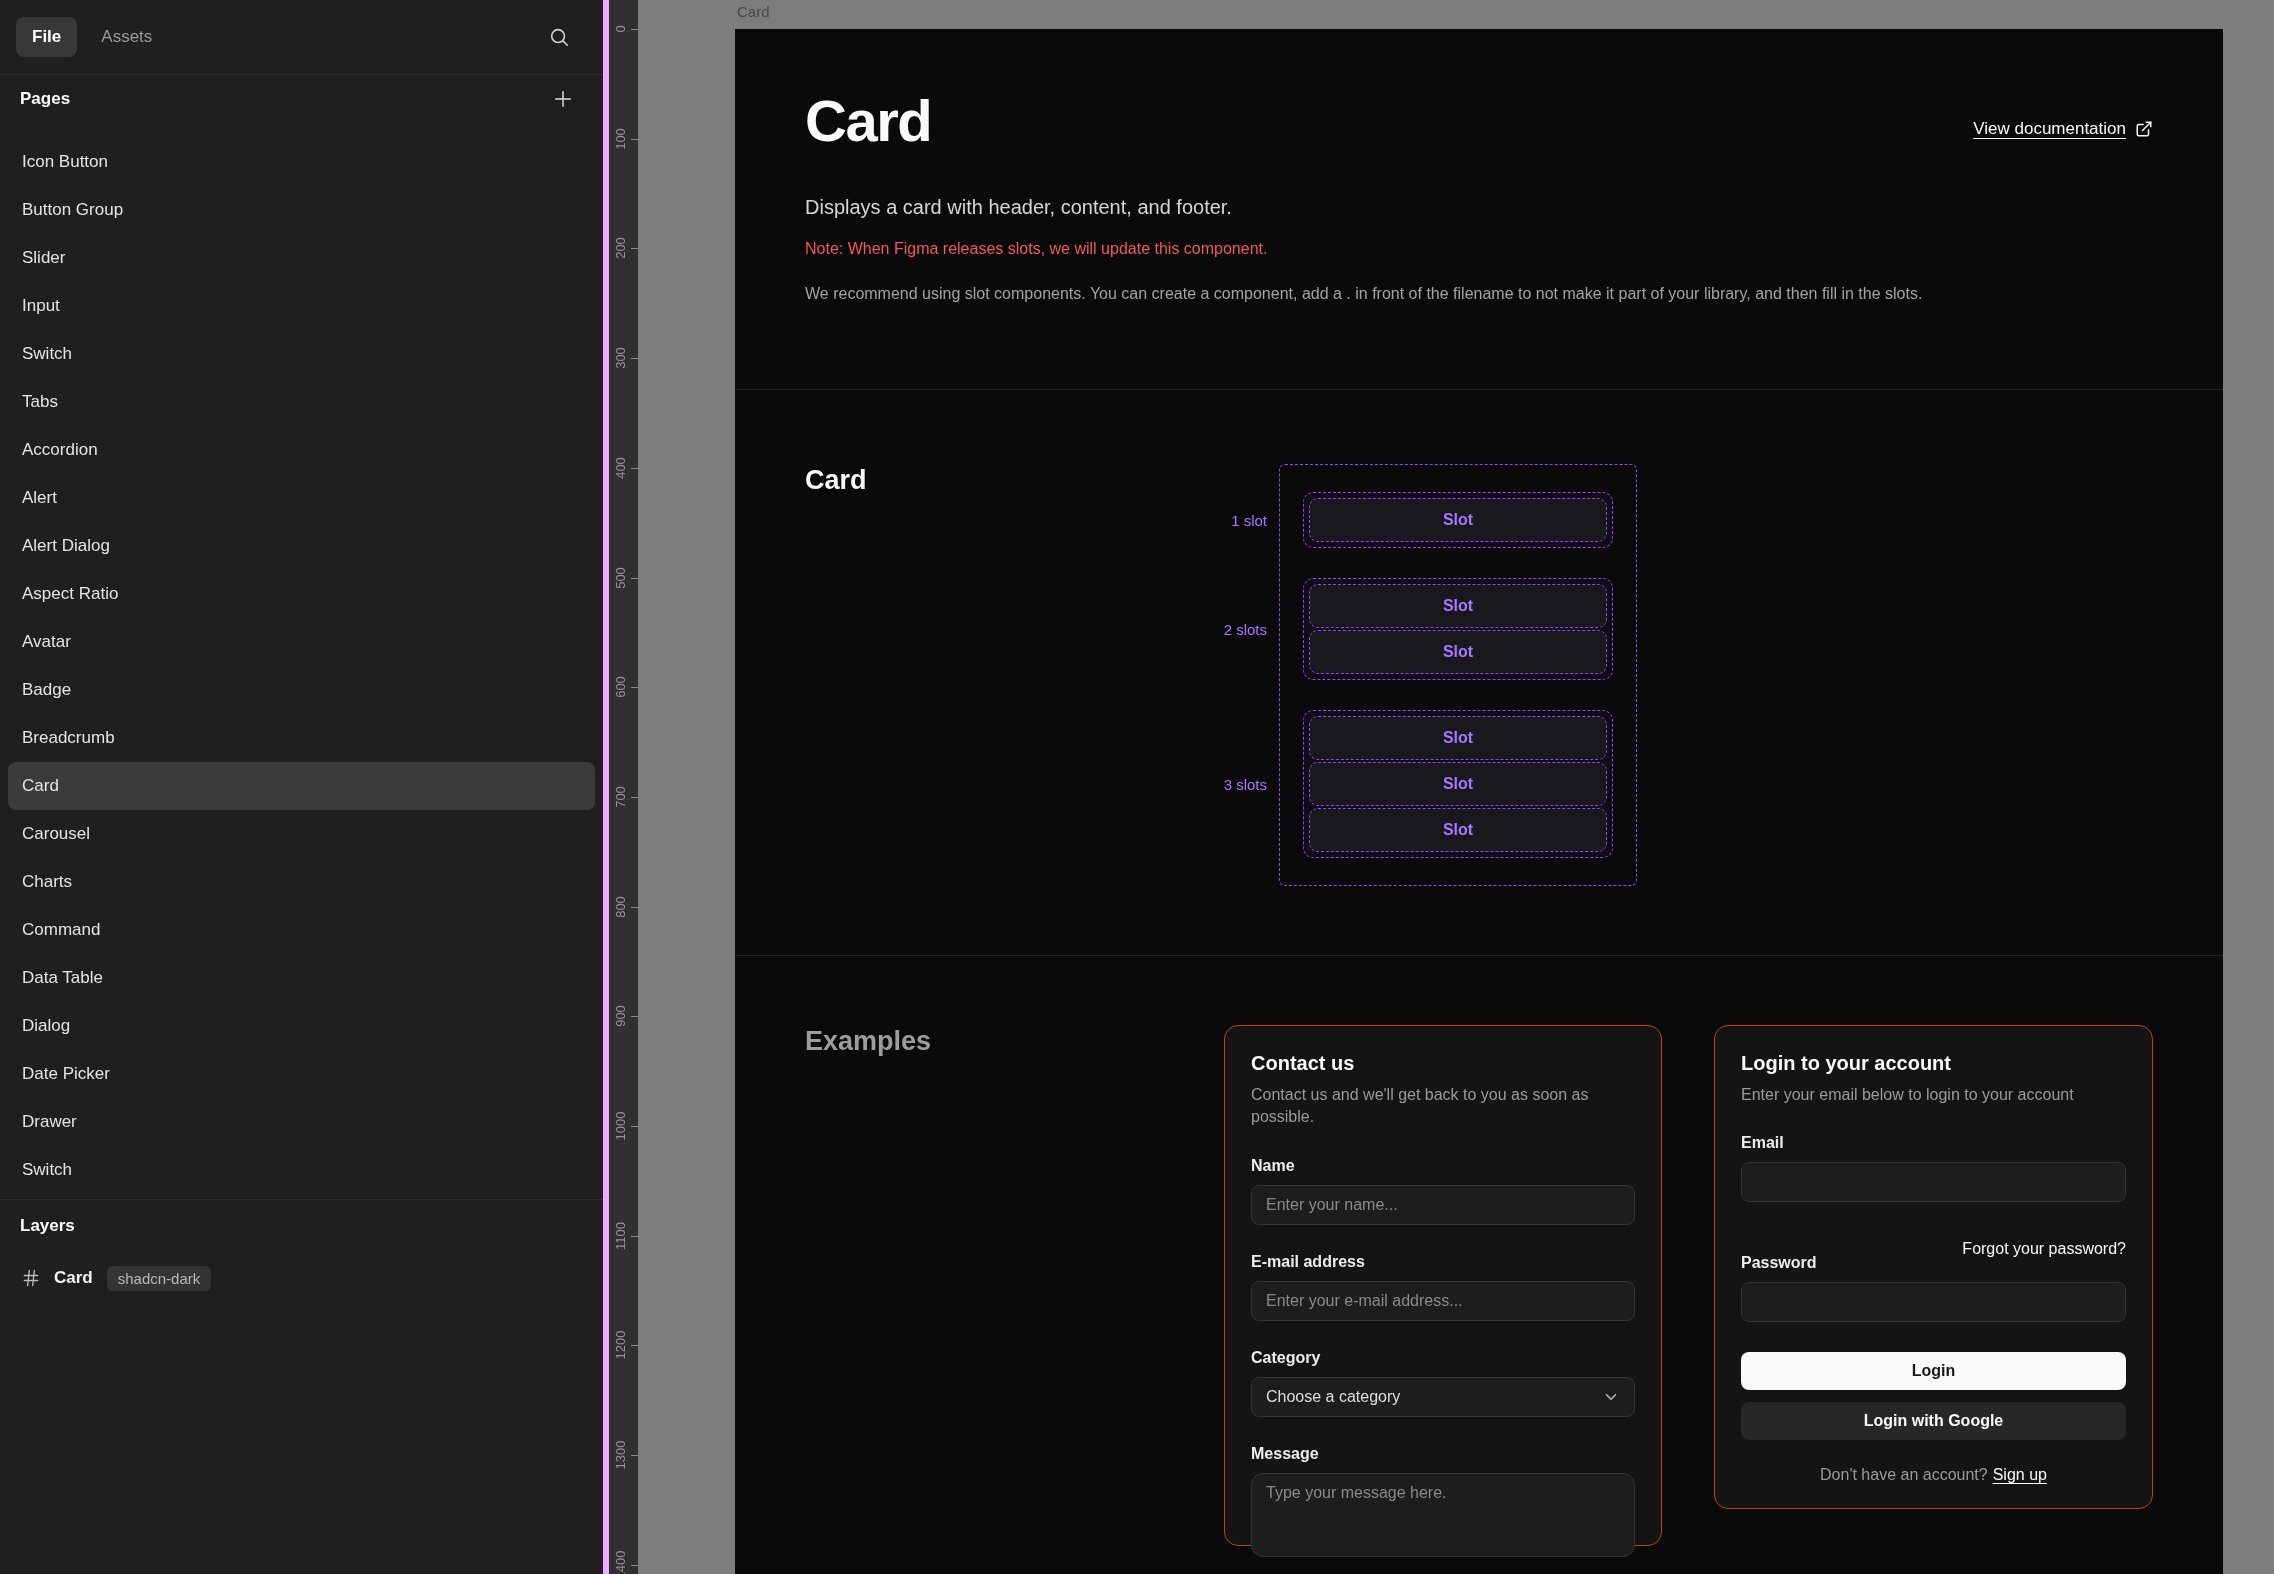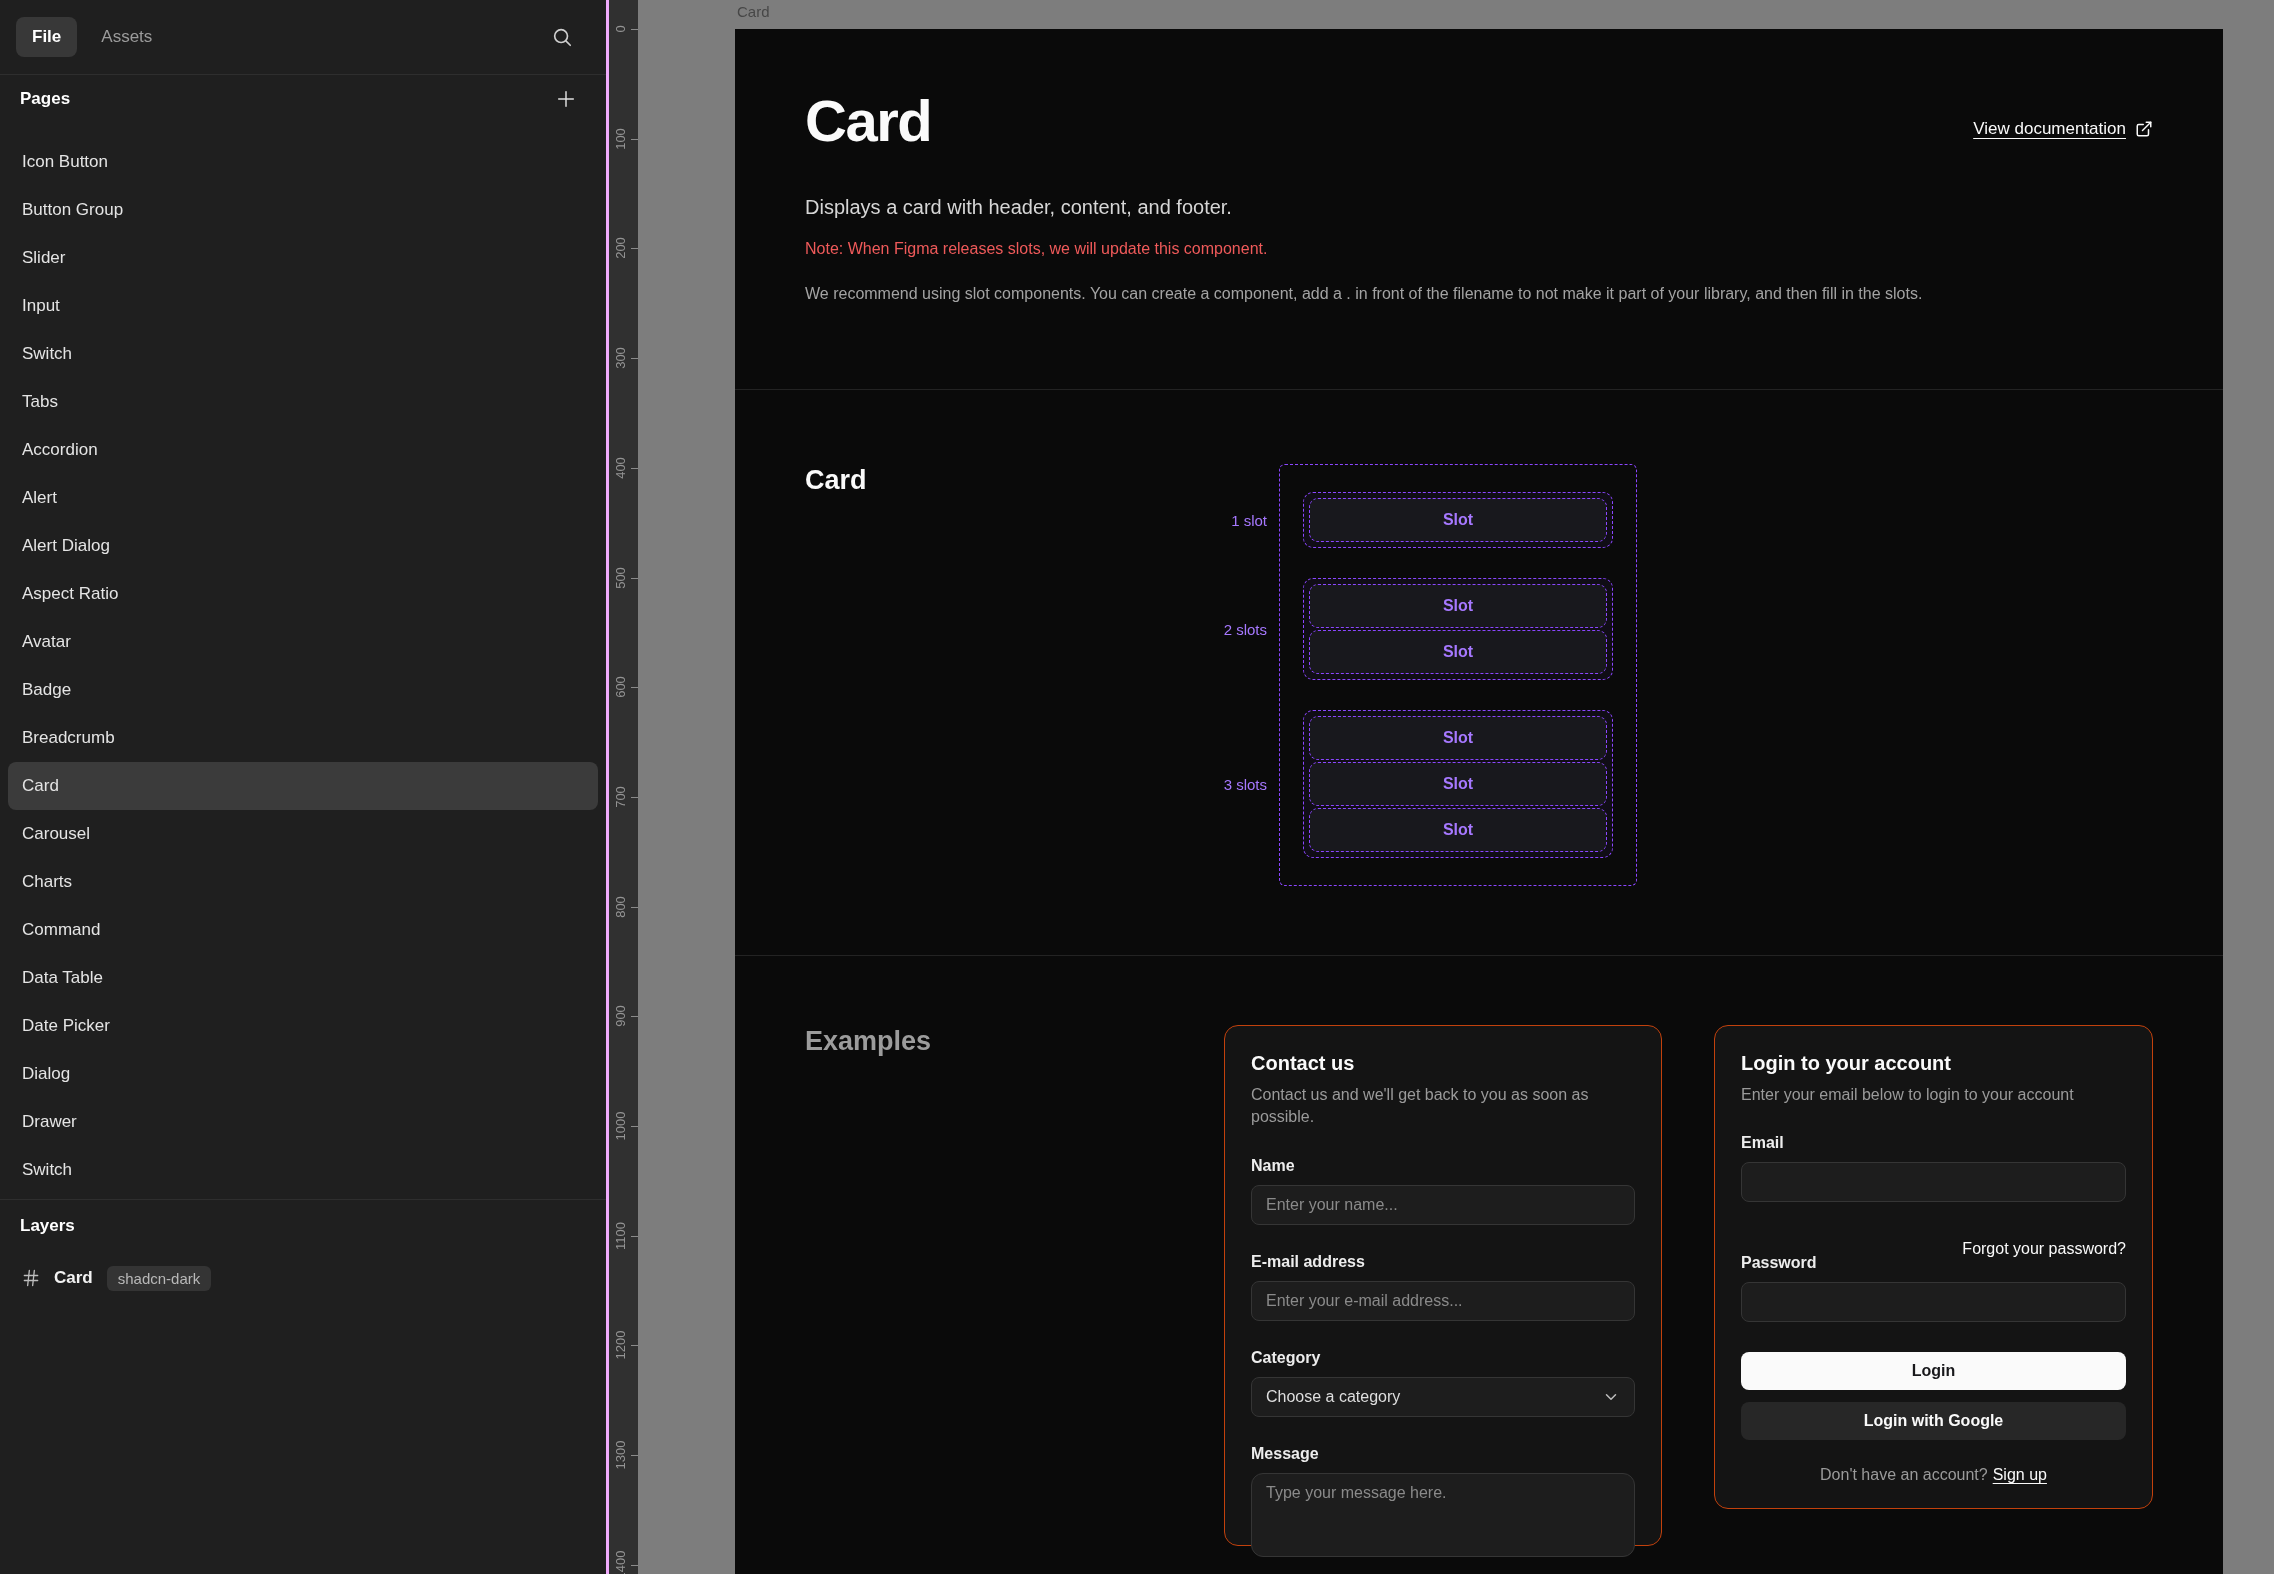--- a/index.html
+++ b/index.html
@@ -13,21 +13,21 @@
     font-family:"Liberation Sans","DejaVu Sans",sans-serif;
     background:#7d7d7d;
     overflow:hidden;
     position:relative;
     -webkit-font-smoothing:antialiased;
   }
   
   .sidebar{
     position:absolute;left:0;top:0;width:609px;height:100%;
     background:#1f1f1f;z-index:3;display:flex;flex-direction:column;
-    border-right:3px solid #f0abfc;overflow:hidden;
+    border-right:6px solid #f0abfc;overflow:hidden;
   }
   .sidebar-top{
     height:75px;flex:0 0 75px;display:flex;align-items:center;
     padding:0 26px 0 16px;border-bottom:1px solid #2e2e2e;gap:8px;
   }
   .tab{font-size:17px;color:#9b9b9b;padding:10px 16px;border-radius:8px;cursor:default;}
   .tab-active{background:#383838;color:#ffffff;font-weight:700;}
   .search-btn{margin-left:auto;width:36px;height:36px;display:flex;align-items:center;justify-content:center;border-radius:6px;}
   .pages-header{
     height:48px;flex:0 0 48px;display:flex;align-items:center;
@@ -212,24 +212,24 @@
         <div class="page-item">
         <span class="page-label">Charts</span>
       </div>
         <div class="page-item">
         <span class="page-label">Command</span>
       </div>
         <div class="page-item">
         <span class="page-label">Data Table</span>
       </div>
         <div class="page-item">
+        <span class="page-label">Dialog</span>
+      </div>
+        <div class="page-item">
         <span class="page-label">Date Picker</span>
-      </div>
-        <div class="page-item">
-        <span class="page-label">Dialog</span>
       </div>
         <div class="page-item">
         <span class="page-label">Drawer</span>
       </div>
         <div class="page-item">
         <span class="page-label">Switch</span>
       </div>
       </div>
 
     <div class="layers-section">

